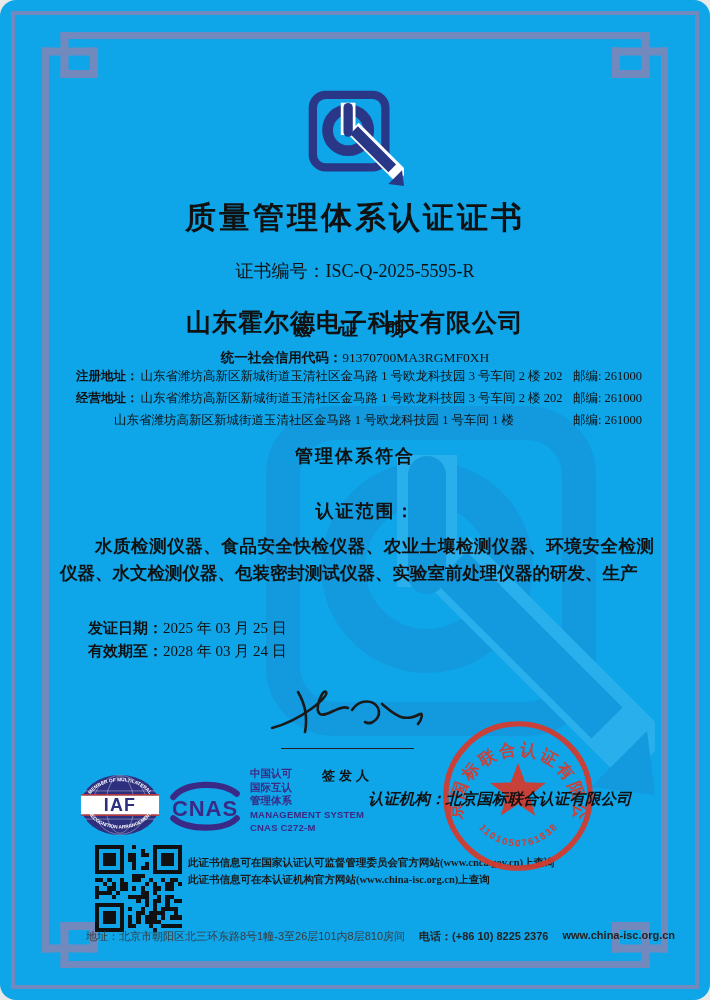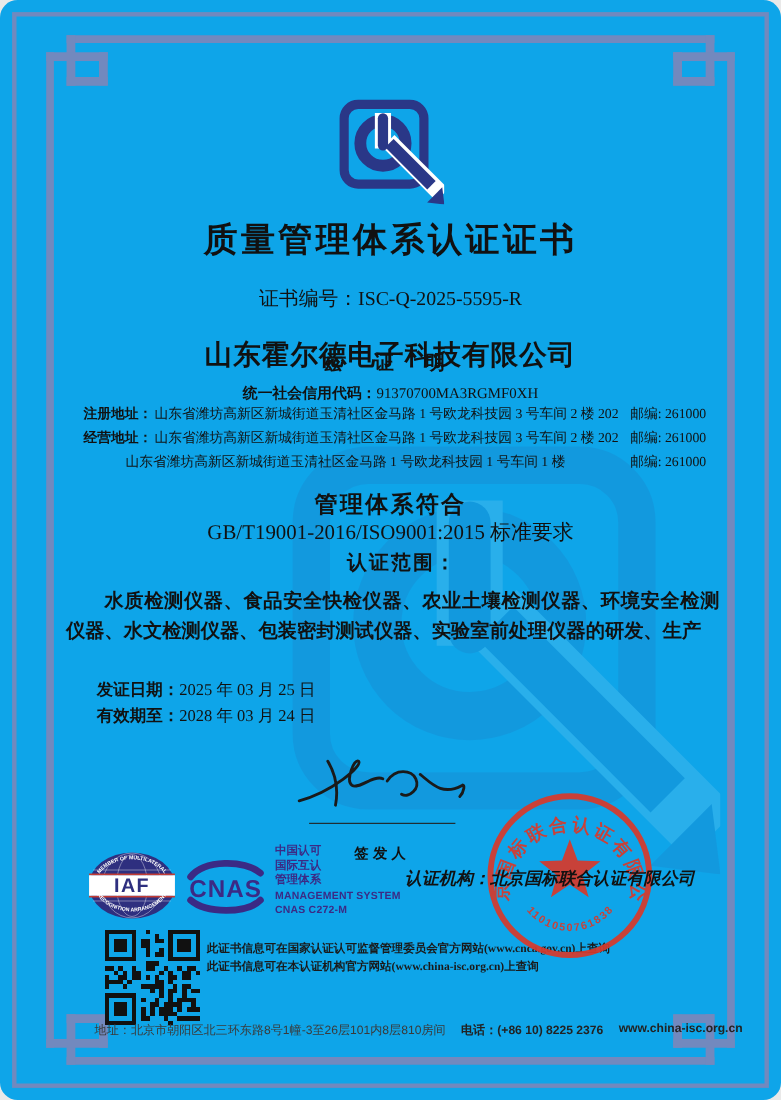--- a/index.html
+++ b/index.html
@@ -26,21 +26,21 @@
   
   .addr-row{position:absolute;left:0;right:0;display:flex;align-items:baseline;
     padding:0 68px 0 64px;font-size:12.5px;line-height:18px;z-index:2;margin-left:12px;}
   .addr-row .lbl{font-weight:bold;white-space:nowrap;}
   .addr-row .txt{white-space:nowrap;margin-left:2px;}
   .addr-row .zip{margin-left:auto;white-space:nowrap;}
   .addr-1{top:367px;}
   .addr-2{top:389px;}
   .addr-3{top:411px;padding-left:100px;gap:33px;}
   
-  .sysline{top:444px;font-size:21px;font-weight:bold;letter-spacing:2px;z-index:2;}
+  .sysline{top:444px;font-size:18px;font-weight:bold;letter-spacing:2px;z-index:2;}
   .stdline{top:471px;font-size:19px;z-index:2;}
   .scopelbl{top:499px;font-size:18px;font-weight:bold;letter-spacing:2px;z-index:2;margin-left:21px;}
   .scope{top:533px;left:60px;width:594px;font-size:17.5px;font-weight:bold;
     line-height:1.52;text-indent:2em;text-align:justify;z-index:2;}
   .dates{top:617px;left:88px;font-size:15px;line-height:23px;z-index:2;}
   .dates .lbl{font-weight:bold;}
   
   .sig{position:absolute;left:268px;top:684px;width:160px;height:58px;z-index:2;}
   .sigline{position:absolute;left:281px;top:748px;width:133px;border-top:1.5px solid #222;z-index:2;}
   .signer{position:absolute;left:281px;top:767px;width:133px;text-align:center;
@@ -149,21 +149,20 @@
     <span class="lbl">经营地址：</span>
     <span class="txt">山东省潍坊高新区新城街道玉清社区金马路 1 号欧龙科技园 3 号车间 2 楼 202</span>
     <span class="zip">邮编: 261000</span>
   </div>
   <div class="addr-row addr-3">
     <span class="txt">山东省潍坊高新区新城街道玉清社区金马路 1 号欧龙科技园 1 号车间 1 楼</span>
     <span class="zip">邮编: 261000</span>
   </div>
 
   <div class="abs center sysline">管理体系符合</div>
-  <div class="abs center stdline">GB/T19001-2016/ISO9001:2015 标准要求</div>
   <div class="abs center scopelbl">认证范围：</div>
   <div class="abs scope">水质检测仪器、食品安全快检仪器、农业土壤检测仪器、环境安全检测仪器、水文检测仪器、包装密封测试仪器、实验室前处理仪器的研发、生产</div>
 
   <div class="abs dates">
     <div>
       <span class="lbl">发证日期：</span><span>2025 年 03 月 25 日</span>
     </div>
     <div>
       <span class="lbl">有效期至：</span><span>2028 年 03 月 24 日</span>
     </div>

